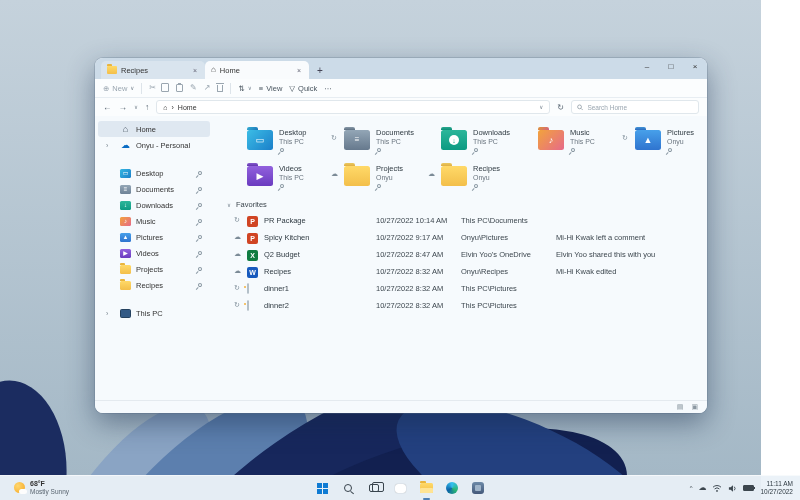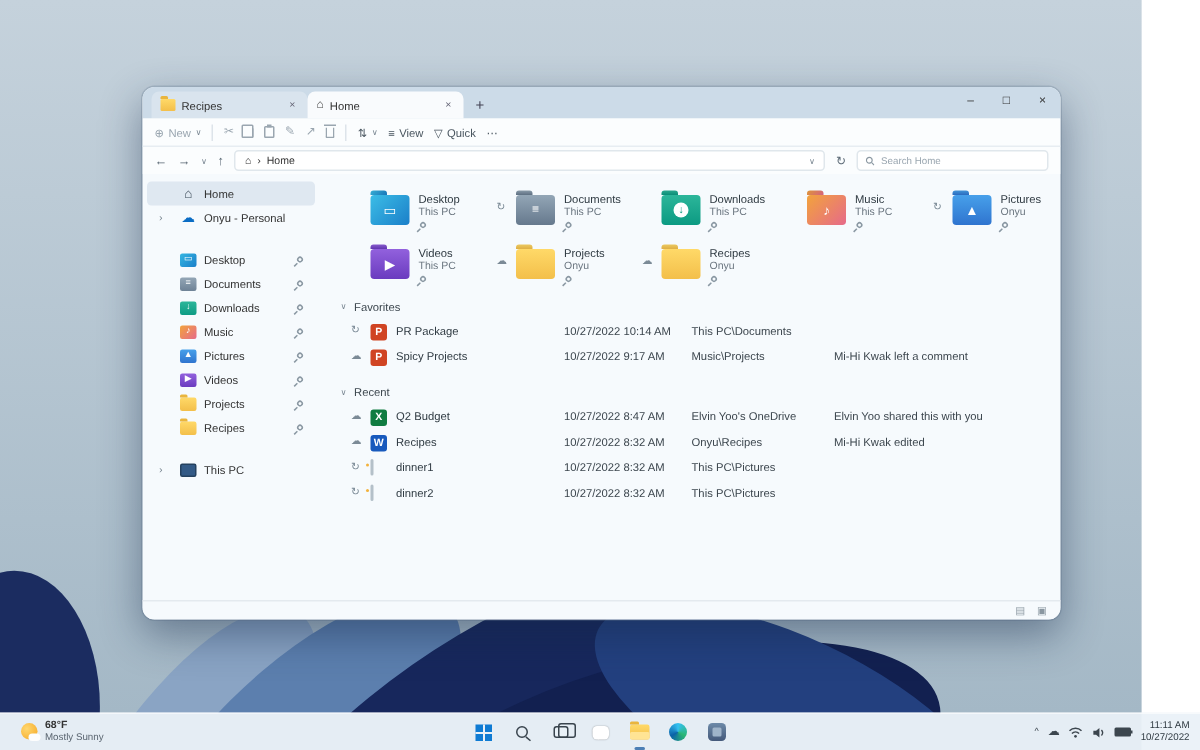--- a/index.html
+++ b/index.html
@@ -396,31 +396,27 @@
             <span class="fr-name">PR Package</span>
             <span class="fr-date">10/27/2022 10:14 AM</span>
             <span class="fr-loc">This PC\Documents</span>
             <span class="fr-note"></span>
           </div>
           <div class="filerow">
             <span class="fr-status">☁</span>
             <span class="fr-ic">
                 <span class="file-badge fb-ppt">P</span>
               </span>
-            <span class="fr-name">Spicy Projects</span>
+            <span class="fr-name">Spicy Kitchen</span>
             <span class="fr-date">10/27/2022 9:17 AM</span>
-            <span class="fr-loc">Music\Projects</span>
+            <span class="fr-loc">Onyu\Pictures</span>
             <span class="fr-note">Mi-Hi Kwak left a comment</span>
           </div>
         </div>
 
-        <div class="sec-head" style="margin-top:7px">
-          <span class="sec-chev">∨</span>
-          <span>Recent</span>
-        </div>
 
         <div>
           <div class="filerow">
             <span class="fr-status">☁</span>
             <span class="fr-ic">
                 <span class="file-badge fb-xls">X</span>
               </span>
             <span class="fr-name">Q2 Budget</span>
             <span class="fr-date">10/27/2022 8:47 AM</span>
             <span class="fr-loc">Elvin Yoo's OneDrive</span>

